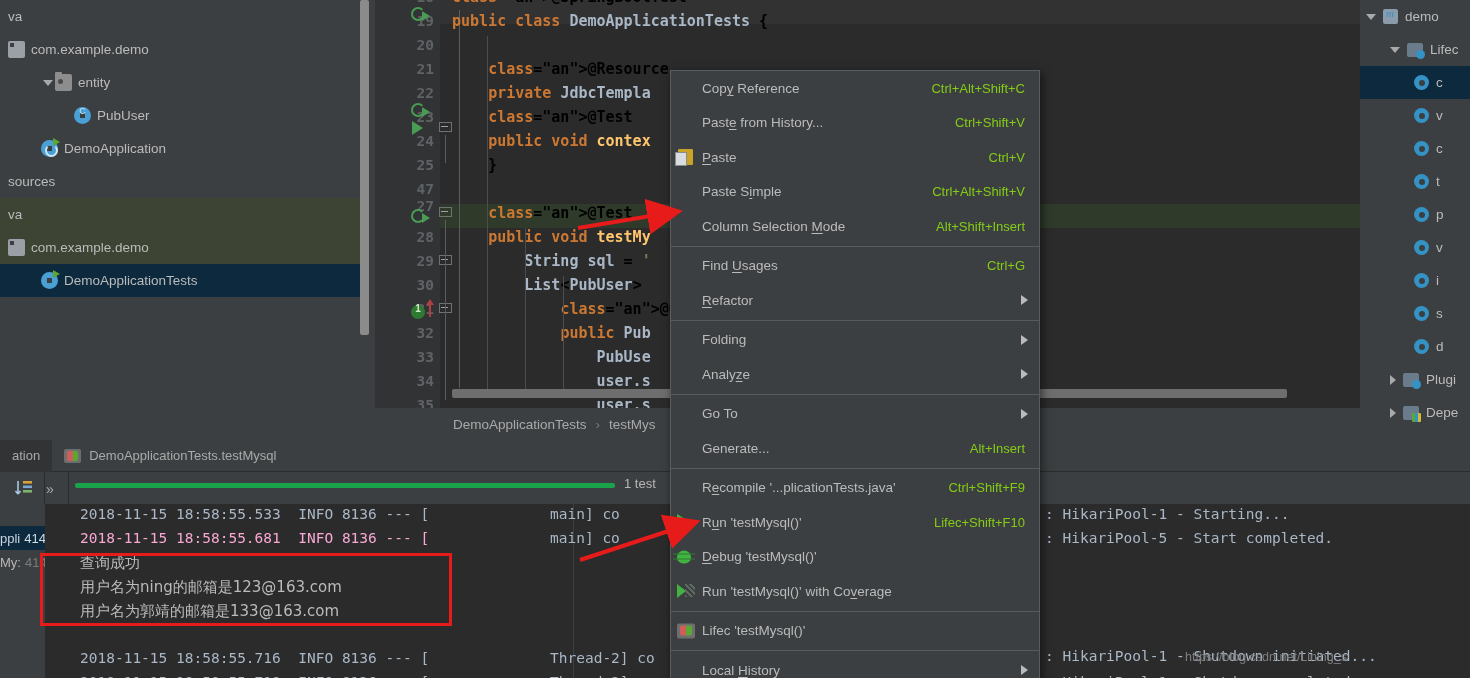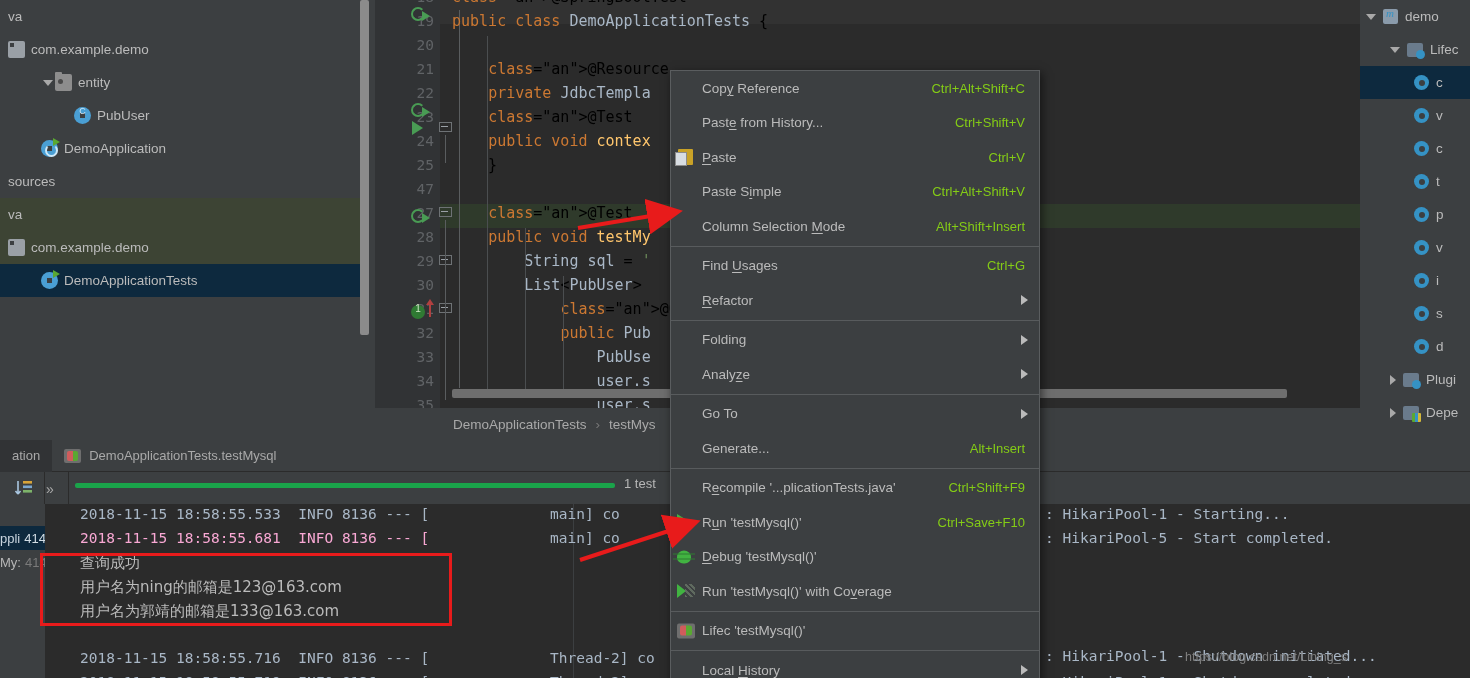--- a/index.html
+++ b/index.html
@@ -33,21 +33,21 @@
      border-top:4px solid transparent;border-bottom:4px solid transparent;}
   .ico-spring::before{content:"";position:absolute;left:4px;top:4px;width:9px;height:9px;
      border:2px solid #cfe8f7;border-radius:50%;border-top-color:transparent;}
 
   #project-scroll{ position:absolute; left:360px; top:0; width:9px; height:335px;
     background:#8b8b8b; border-radius:2px; }
 
   
   #editor{ position:absolute; left:375px; top:0; width:985px; height:408px;
     background:#2b2b2b; overflow:hidden;
-    font-family:"DejaVu Sans Mono", monospace; font-size:15px; }
+    font-family:"DejaVu Sans Mono", monospace; font-size:15px;font-weight:bold; }
   #gutter{ position:absolute; left:0; top:0; width:65px; height:408px; background:#313335; }
   .ln{ position:absolute; right:6px; width:54px; text-align:right; color:#606366;
        font-size:14.5px; font-family:"DejaVu Sans Mono", monospace; }
   .gicon{ position:absolute; left:36px; width:18px; height:18px; }
   .g-arrow{ width:0;height:0;border-left:11px solid #499c54;
      border-top:7px solid transparent;border-bottom:7px solid transparent;}
   .g-runtest{ border:2.5px solid #499c54; border-radius:50%; width:14px;height:14px;
      border-right-color:transparent; }
   .g-runtest::after{content:"";position:absolute;left:9px;top:2px;border-left:8px solid #499c54;
      border-top:5px solid transparent;border-bottom:5px solid transparent;}
@@ -236,21 +236,21 @@
     <div id="gutter">
         <div class="ln" style="top: -11px;">18</div>
         <div class="ln" style="top: 13px;">19</div>
         <div class="ln" style="top: 37px;">20</div>
         <div class="ln" style="top: 61px;">21</div>
         <div class="ln" style="top: 85px;">22</div>
         <div class="ln" style="top: 109px;">23</div>
         <div class="ln" style="top: 133px;">24</div>
         <div class="ln" style="top: 157px;">25</div>
         <div class="ln" style="top: 181px;">47</div>
-        <div class="ln" style="top: 205px;">27</div>
+        <div class="ln" style="top: 198px;">27</div>
         <div class="ln" style="top: 229px;">28</div>
         <div class="ln" style="top: 253px;">29</div>
         <div class="ln" style="top: 277px;">30</div>
         <div class="ln" style="top: 301px;">31</div>
         <div class="ln" style="top: 325px;">32</div>
         <div class="ln" style="top: 349px;">33</div>
         <div class="ln" style="top: 373px;">34</div>
         <div class="ln" style="top: 397px;">35</div>
       </div>
     <div class="foldline" style="left:84px;top:10px;height:378px;"></div>
@@ -487,21 +487,21 @@
         <span class="acc">Alt+Insert</span>
       </div>
       <div class="msep"></div>
       <div class="mi">
         <span class="lbl">R<u>e</u>compile '...plicationTests.java'</span>
         <span class="acc">Ctrl+Shift+F9</span>
       </div>
       <div class="mi">
         <span class="mico ico-playg"></span>
         <span class="lbl">R<u>u</u>n 'testMysql()'</span>
-        <span class="acc">Ctrl+Save+F10</span>
+        <span class="acc">Lifec+Shift+F10</span>
       </div>
       <div class="mi">
         <span class="mico ico-bug"></span>
         <span class="lbl"><u>D</u>ebug 'testMysql()'</span>
       </div>
       <div class="mi">
         <span class="mico ico-cov"></span>
         <span class="lbl">Run 'testMysql()' with Co<u>v</u>erage</span>
       </div>
       <div class="msep"></div>

